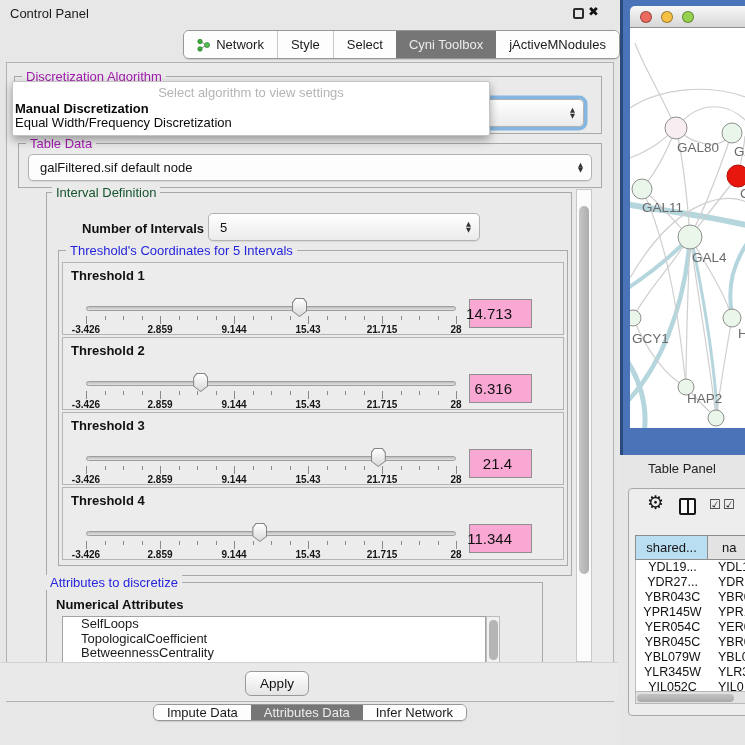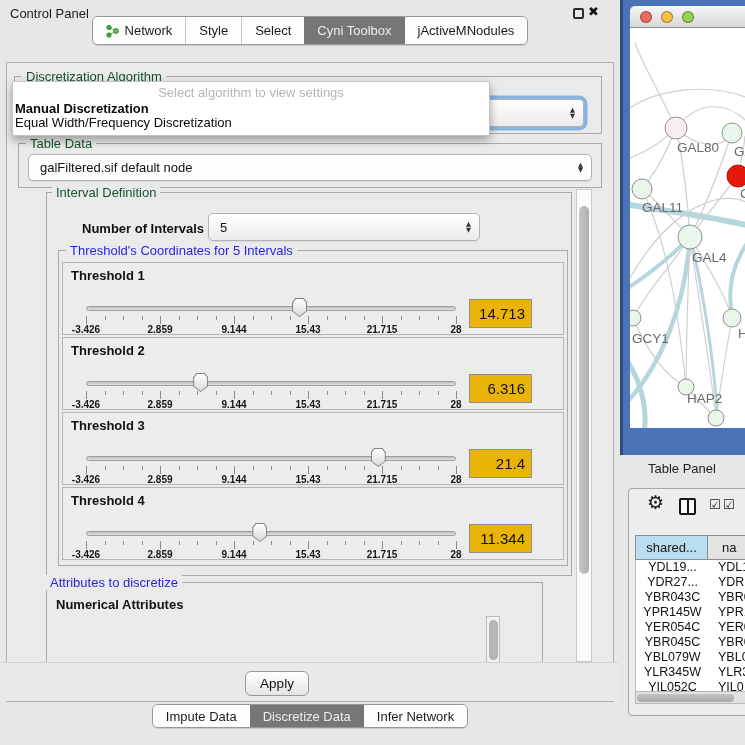--- a/index.html
+++ b/index.html
@@ -11,31 +11,31 @@
   #control-panel{position:absolute;left:0;top:0;width:620px;height:745px;background:#e7e7e7;}
   #cp-title{position:absolute;left:10px;top:6px;font-size:13px;color:#1c1c1c;}
   #float-btn{position:absolute;left:573px;top:8px;width:11px;height:11px;border:2px solid #2b2b2b;border-radius:2px;background:transparent;}
   #close-btn{position:absolute;left:588px;top:4px;font-size:13px;font-weight:700;color:#111;font-family:"DejaVu Sans",sans-serif;}
 
   .tabbar{position:absolute;left:0;width:620px;display:flex;justify-content:center;}
   .tabgroup{display:flex;border:1px solid #979797;border-radius:6px;overflow:hidden;background:#fdfdfd;box-shadow:0 1px 1px rgba(0,0,0,.12);}
   .tab{font-size:13px;color:#1b1b1b;display:flex;align-items:center;padding:0 13px;background:#fdfdfd;}
   .tab.sep{border-left:1px solid #c9c9c9;}
   .tab.selected{background:#767676;color:#ececec;border-left:none;}
-  #top-tabs{top:16px;}
+  #top-tabs{top:30px;justify-content:flex-end;}
   #top-tabs .tab{height:27px;}
   #bottom-tabs{top:704px;}
-  #bottom-tabs .tab{height:22px;}
+  #bottom-tabs .tab{height:15px;}
   .net-ico{margin-right:6px;}
 
   #inner-panel{position:absolute;left:6px;top:62px;width:608px;height:640px;border:1px solid #b1b1b1;background:#eaeaea;}
 
   .groupbox{position:absolute;border:1px solid #a9a9a9;}
   .legend{position:absolute;font-size:13px;background:#eaeaea;padding:0 4px;white-space:nowrap;}
-  .legend.plain{color:#14532d;}
+  .legend.plain{color:#a21caf;}
   .legend.green{color:#14532d;}
   .legend.blue{color:#2525dd;}
 
   .combo{position:absolute;border:1px solid #b2b2b2;border-radius:5px;
     background:linear-gradient(#ffffff,#ebebeb);font-size:13px;color:#111;
     display:flex;align-items:center;padding:0 24px 0 11px;box-shadow:0 1px 1px rgba(0,0,0,.08);}
   .combo .arrows{position:absolute;right:8px;top:50%;transform:translateY(-50%);
     display:flex;flex-direction:column;align-items:center;font-size:6.5px;line-height:5.5px;color:#333;
     font-family:"DejaVu Sans",sans-serif;}
   .combo.focus{box-shadow:0 0 0 3.5px #84b6e1;}
@@ -52,22 +52,22 @@
   .thlabel{position:absolute;left:8px;top:5px;font-size:13px;font-weight:700;color:#111;}
   .track{position:absolute;left:23px;top:43px;width:370px;height:5px;
     background:linear-gradient(#bdbdbd,#e2e2e2);border:1px solid #9e9e9e;border-radius:4px;}
   .handle{position:absolute;top:35px;width:15px;height:19px;}
   .handle .o{position:absolute;inset:0;background:#838383;clip-path:polygon(50% 100%,0 70%,0 22%,22% 0,78% 0,100% 22%,100% 70%);}
   .handle .i{position:absolute;inset:1px;background:linear-gradient(#ffffff,#d9d9d9);clip-path:polygon(50% 100%,0 70%,0 22%,22% 0,78% 0,100% 22%,100% 70%);}
   .tick{position:absolute;top:53px;width:1px;background:#8a8a8a;}
   .tick.minor{height:4px;}
   .tick.major{height:8px;}
   .tickl{position:absolute;top:61px;font-size:10px;font-weight:700;color:#151515;transform:translateX(-50%);white-space:nowrap;}
-  .valbox{position:absolute;left:406px;top:36px;width:63px;height:29px;background:#eab308;border:1px solid #8f8f8f;
-    font-size:15px;color:#111;display:flex;align-items:center;justify-content:flex-end;padding-right:6px;}
+  .valbox{position:absolute;left:406px;top:36px;width:63px;height:29px;background:#f9a8d4;border:1px solid #8f8f8f;
+    font-size:15px;color:#111;display:flex;align-items:center;justify-content:flex-end;padding-right:19px;}
 
   
   .vscroll{position:absolute;background:#fbfbfb;border:1px solid #c9c9c9;}
   .vthumb{position:absolute;background:linear-gradient(90deg,#c6c6c6,#aeaeae);border-radius:5px;}
 
   
   #attr-list{position:absolute;left:62px;top:616px;width:424px;height:60px;background:#fff;border:1px solid #a2a2a2;overflow:hidden;}
   .attr-item{font-size:13px;color:#1a1a1a;line-height:14.5px;padding-left:18px;white-space:nowrap;}
   #attr-vscroll{position:absolute;left:486px;top:616px;width:14px;height:60px;background:#f1f1f1;border:1px solid #bdbdbd;}
   #attr-vthumb{position:absolute;left:2px;top:3px;width:9px;height:40px;border-radius:5px;background:#b5b5b5;}
@@ -320,35 +320,40 @@
       </div>
     </div>
 
   <div class="vscroll" style="left:576px;top:189px;width:16px;height:473px;">
     <div class="vthumb" style="left:2px;top:16px;width:10px;height:368px;"></div>
   </div>
 
   <div class="groupbox" style="left:46px;top:582px;width:497px;height:90px;"></div>
   <span class="legend blue" style="left:46px;top:575px;">Attributes to discretize</span>
   <span class="abs" style="left:56px;top:597px;font-size:13px;font-weight:700;color:#111;">Numerical Attributes</span>
+  <div id="attr-list">
+      <div class="attr-item">SelfLoops</div>
+      <div class="attr-item">TopologicalCoefficient</div>
+      <div class="attr-item">BetweennessCentrality</div>
+    </div>
   <div id="attr-vscroll">
       <div id="attr-vthumb"></div>
     </div>
 
   <div id="apply-bar">
     <div id="apply-btn">Apply</div>
   </div>
 
   <div id="bottom-tabs" class="tabbar">
     <div class="tabgroup" id="bottom-tabgroup">
         <div class="tab">
           <span>Impute Data</span>
         </div>
         <div class="tab selected">
-          <span>Discretize Data</span>
+          <span>Attributes Data</span>
         </div>
         <div class="tab">
           <span>Infer Network</span>
         </div>
       </div>
   </div>
 </div>
 
 <div id="net-frame"></div>
 <div id="net-titlebar">

